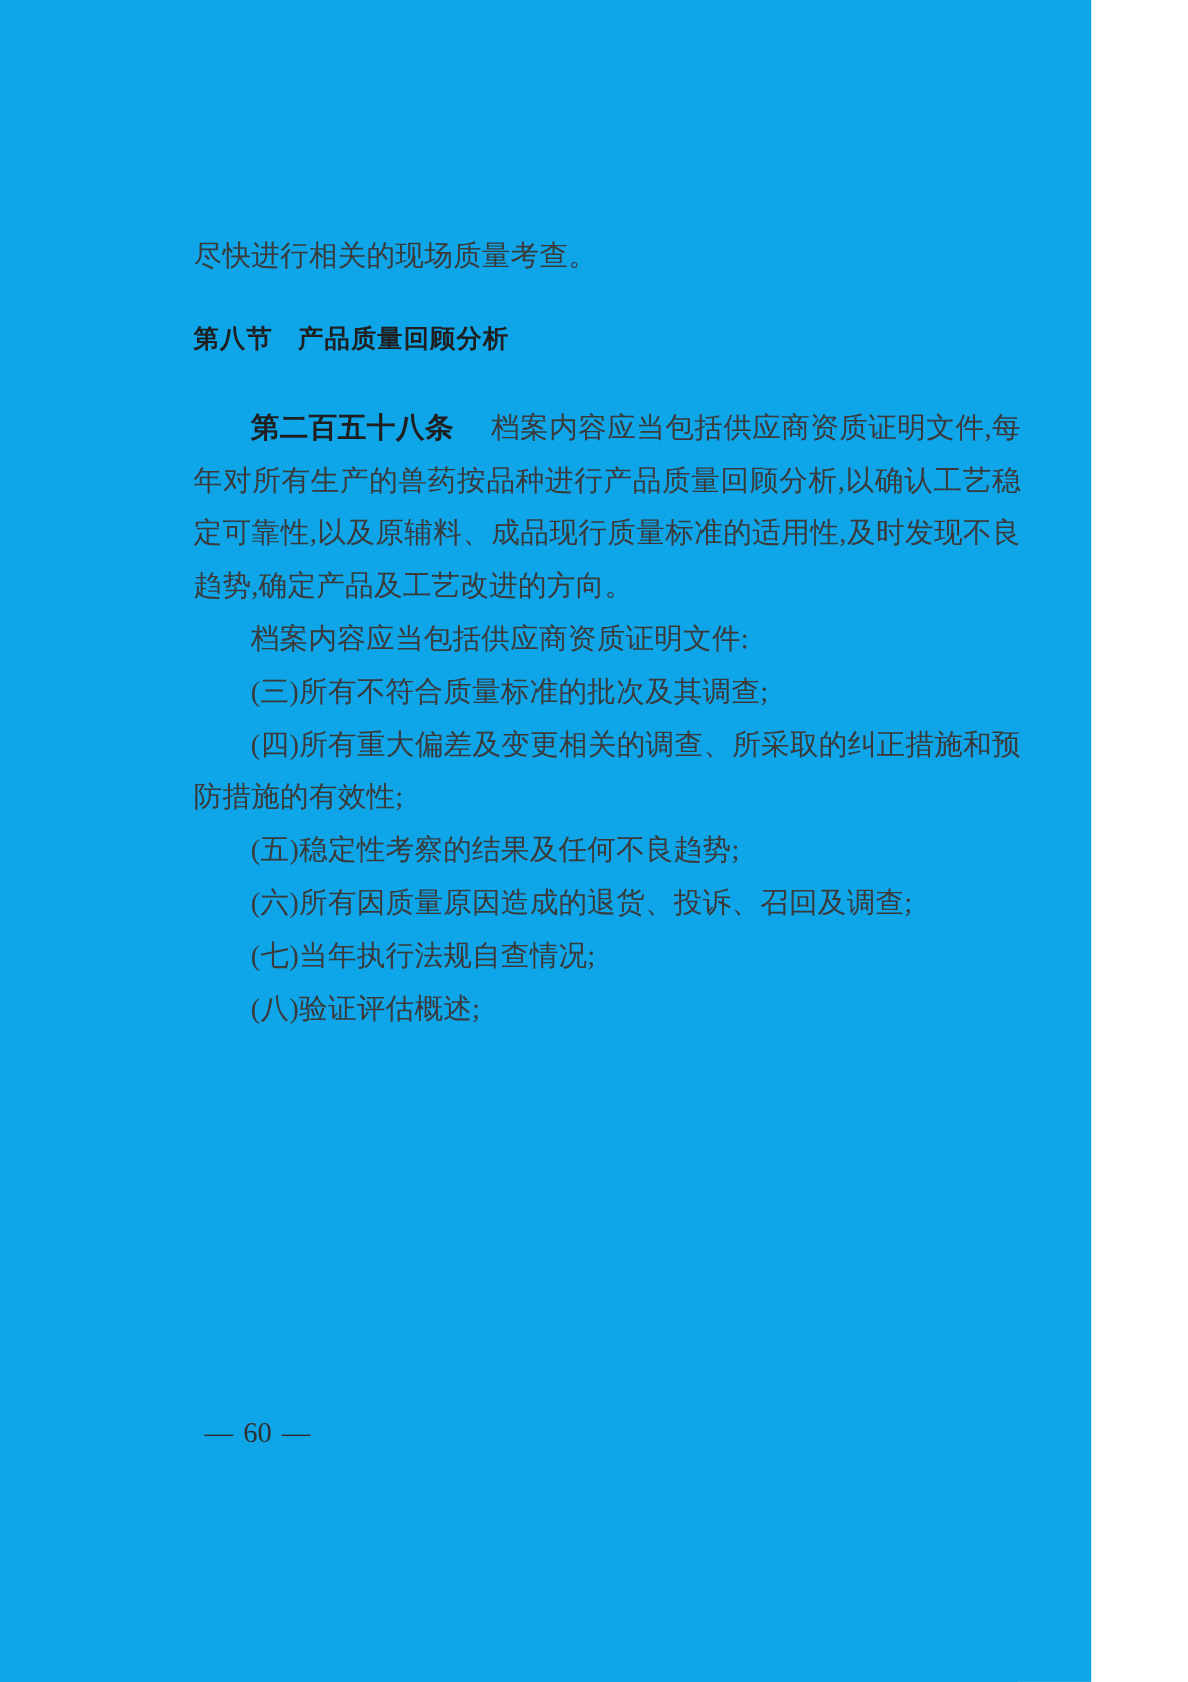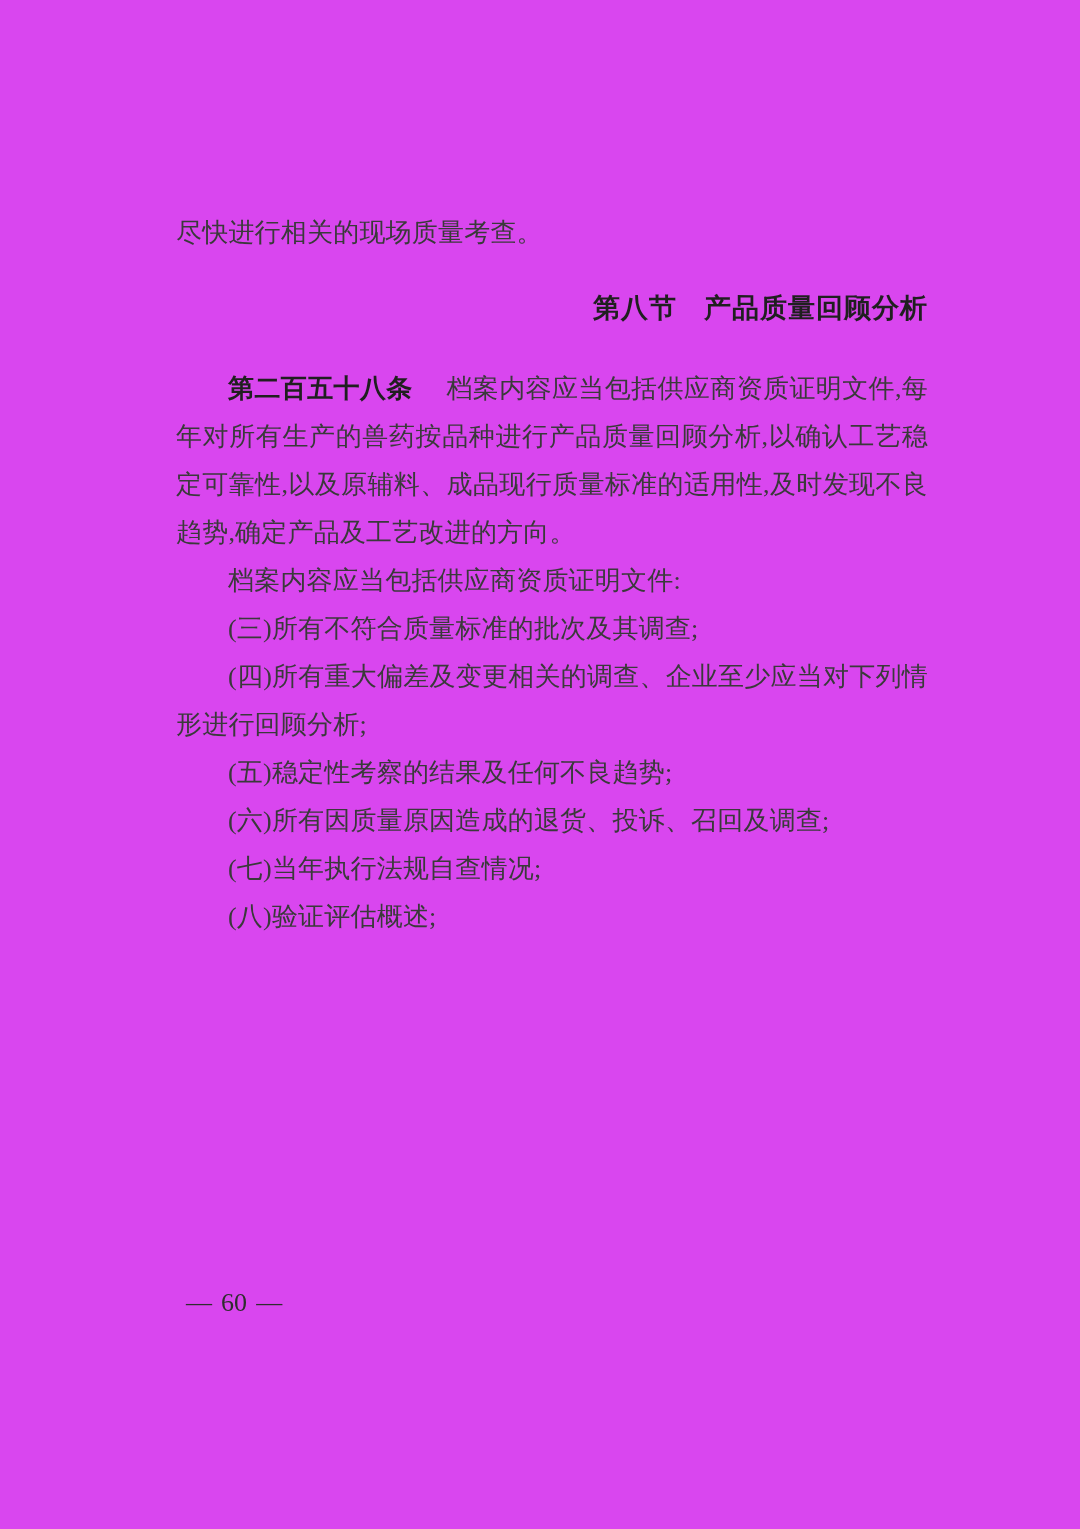--- a/index.html
+++ b/index.html
@@ -2,23 +2,23 @@
 <html><head>
 <meta charset="utf-8">
 <style>
   html, body {
     margin: 0;
     padding: 0;
     background: #ffffff;
   }
   .page {
     position: relative;
-    width: 1080px;
+    width: 992px;
     height: 1529px;
-    background: #d946ef;
+    background: #0ea5e9;
     overflow: hidden;
     font-family: "Liberation Serif", serif;
     color: #3a3a3a;
   }
   .content {
     position: absolute;
     left: 176px;
     top: 209px;
     width: 752px;
   }
@@ -36,26 +36,26 @@
     text-indent: 0;
   }
   .article-term {
     font-weight: 700;
     color: #1f1f1f;
     font-family: "Liberation Sans", sans-serif;
     padding-right: 1.3em;
   }
   .section-heading {
     margin: 27px 0 32px 0;
-    font-size: 27px;
+    font-size: 23px;
     line-height: 48px;
     font-weight: 700;
-    text-align: right;
+    text-align: left;
     color: #1f1f1f;
-    font-family: Liberation Sans, sans-serif;
+    font-family: Liberation Serif, serif;
     letter-spacing: 1px;
   }
   .section-label {
     padding-right: 1em;
   }
   .footer {
     position: absolute;
     left: 186px;
     top: 1288px;
     font-size: 26px;
@@ -83,21 +83,21 @@
       <span class="section-label">第八节</span><span>产品质量回顾分析</span>
     </h2>
 
     <p class="body-text">
       <span class="article-term">第二百五十八条</span><span>档案内容应当包括供应商资质证明文件,每年对所有生产的兽药按品种进行产品质量回顾分析,以确认工艺稳定可靠性,以及原辅料、成品现行质量标准的适用性,及时发现不良趋势,确定产品及工艺改进的方向。</span>
     </p>
 
     <p class="body-text">档案内容应当包括供应商资质证明文件:</p>
 
     <p class="body-text">(三)所有不符合质量标准的批次及其调查;</p>
-    <p class="body-text">(四)所有重大偏差及变更相关的调查、企业至少应当对下列情形进行回顾分析;</p>
+    <p class="body-text">(四)所有重大偏差及变更相关的调查、所采取的纠正措施和预防措施的有效性;</p>
     <p class="body-text">(五)稳定性考察的结果及任何不良趋势;</p>
     <p class="body-text">(六)所有因质量原因造成的退货、投诉、召回及调查;</p>
     <p class="body-text">(七)当年执行法规自查情况;</p>
     <p class="body-text">(八)验证评估概述;</p>
   </div>
 
   <div class="footer">
     <span class="dash">—</span><span class="page-num">60</span><span class="dash">—</span>
   </div>
 </div>

